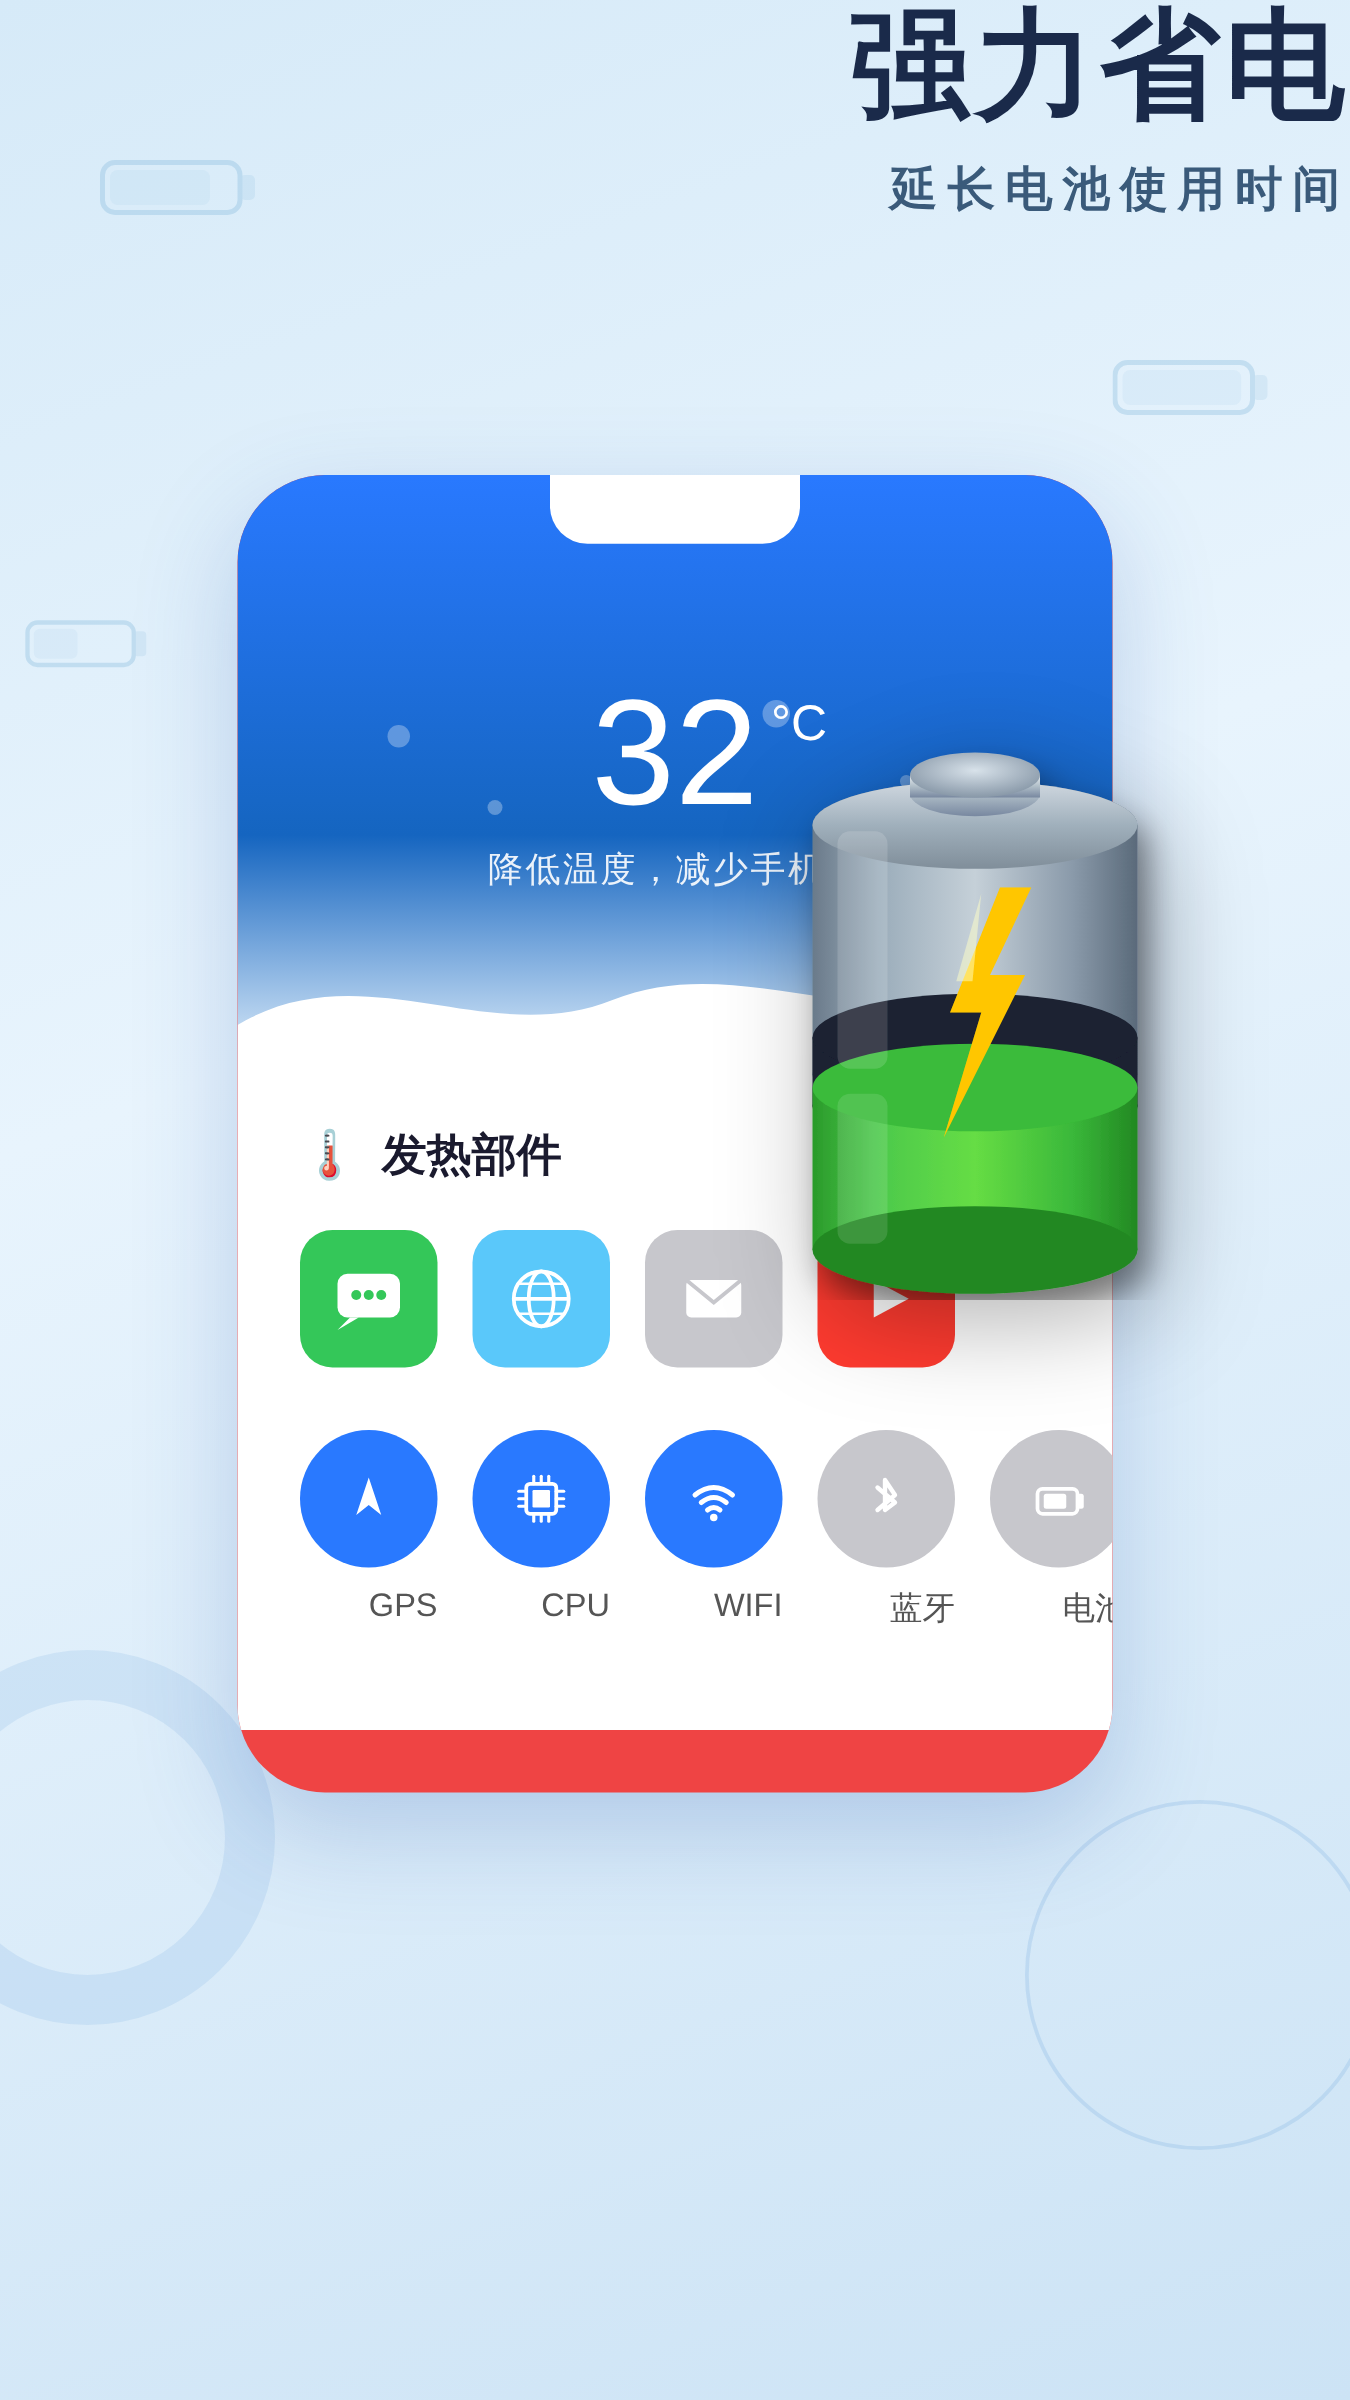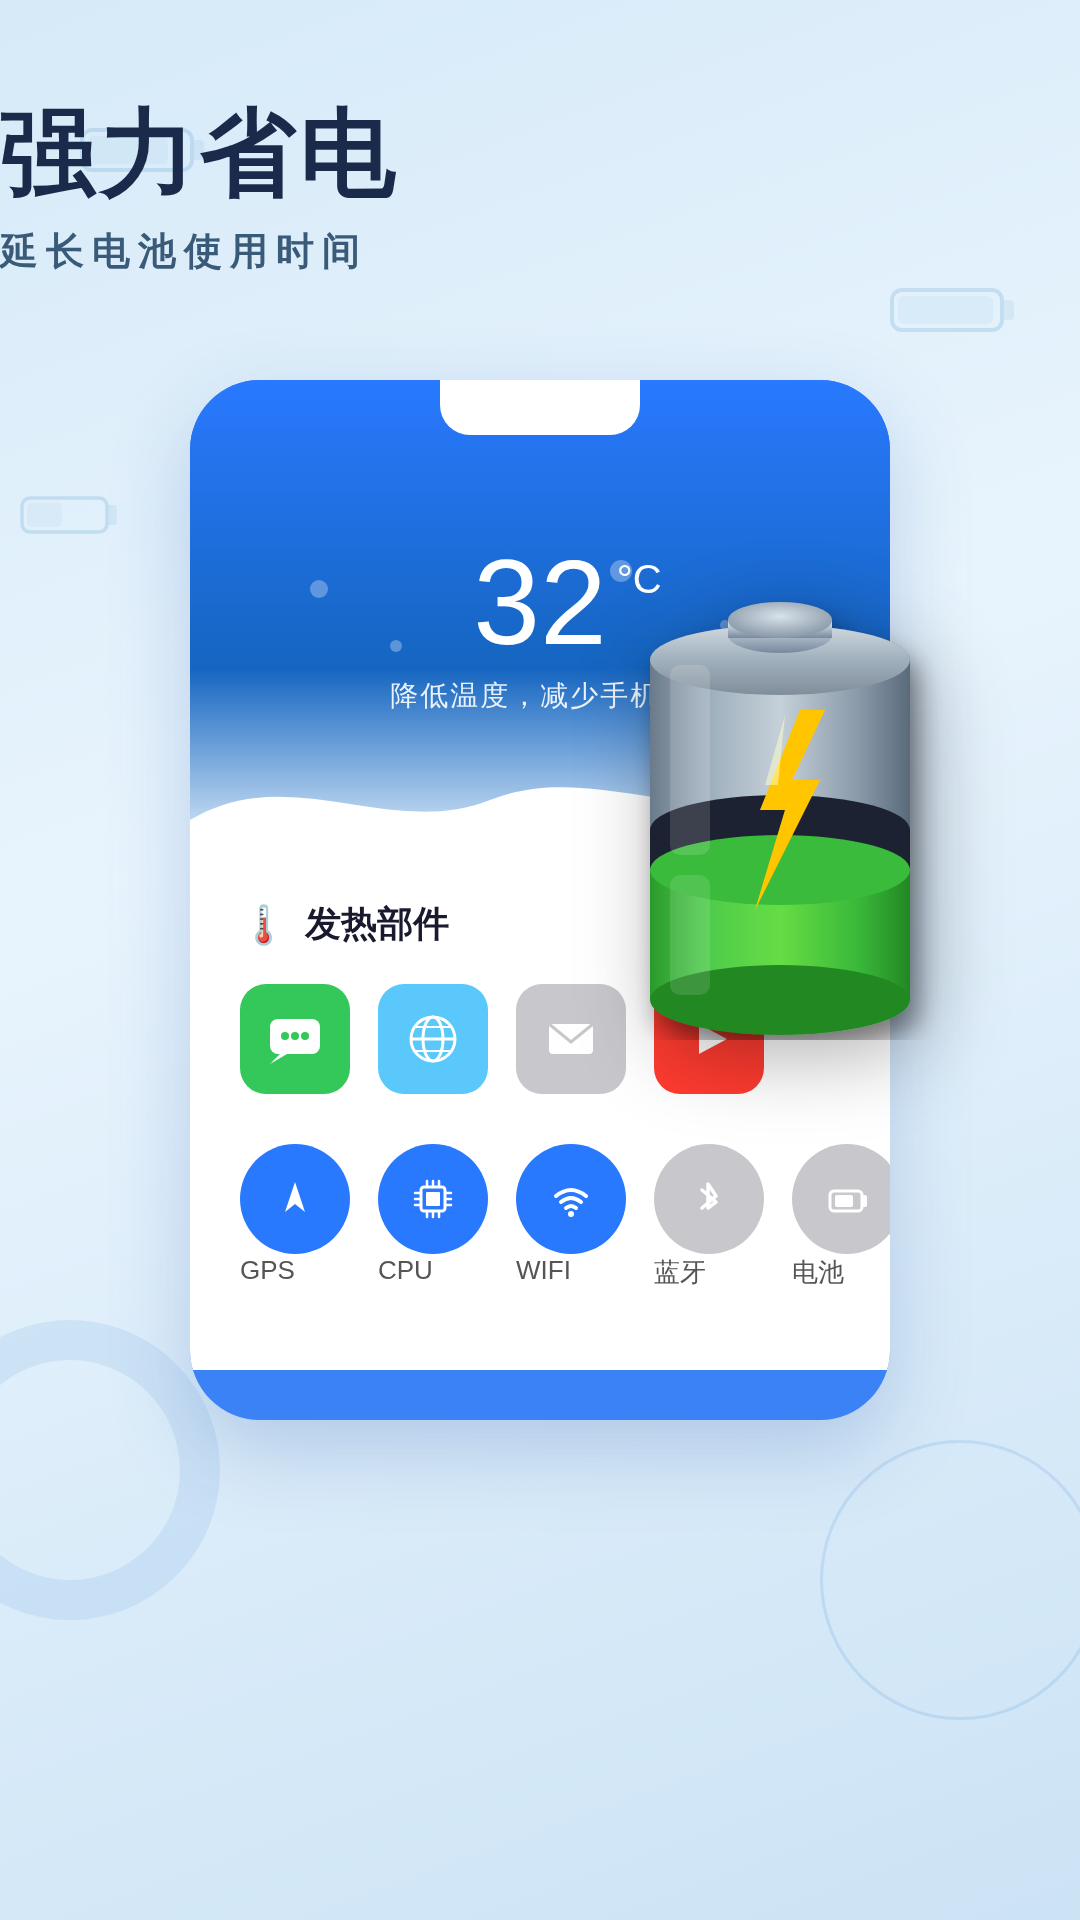--- a/index.html
+++ b/index.html
@@ -53,22 +53,21 @@
       bottom: 200px;
       right: -20px;
       width: 280px;
       height: 280px;
       border-radius: 50%;
       border: 3px solid rgba(100, 160, 220, 0.2);
     }
 
     
     .header {
-      text-align: left;
-      padding-top: 100px;
+      text-align: right;
       position: relative;
       z-index: 2;
     }
     .header-title {
       font-size: 96px;
       font-weight: 900;
       color: #1a2a4a;
       letter-spacing: 4px;
       line-height: 1.1;
     }
@@ -83,21 +82,21 @@
     
     .phone-container {
       position: absolute;
       top: 380px;
       left: 50%;
       transform: translateX(-50%);
       width: 700px;
       z-index: 3;
     }
     .phone-mockup {
-      background: #3b82f6;
+      background: #ef4444;
       border-radius: 70px;
       box-shadow: 0 30px 80px rgba(50, 100, 180, 0.25);
       overflow: hidden;
       position: relative;
       padding-bottom: 50px;
     }
 
     
     .phone-screen-top {
       background: linear-gradient(180deg, #2979ff 0%, #1565c0 60%, #e8f4fd 100%);
@@ -210,22 +209,22 @@
 
     
     .component-icons-row {
       display: flex;
       gap: 28px;
       align-items: flex-start;
     }
     .component-item {
       display: flex;
       flex-direction: column;
-      align-items: flex-start;
-      gap: 1px;
+      align-items: flex-end;
+      gap: 15px;
     }
     .component-circle {
       width: 110px;
       height: 110px;
       border-radius: 55px;
       display: flex;
       align-items: center;
       justify-content: center;
       font-size: 46px;
     }

